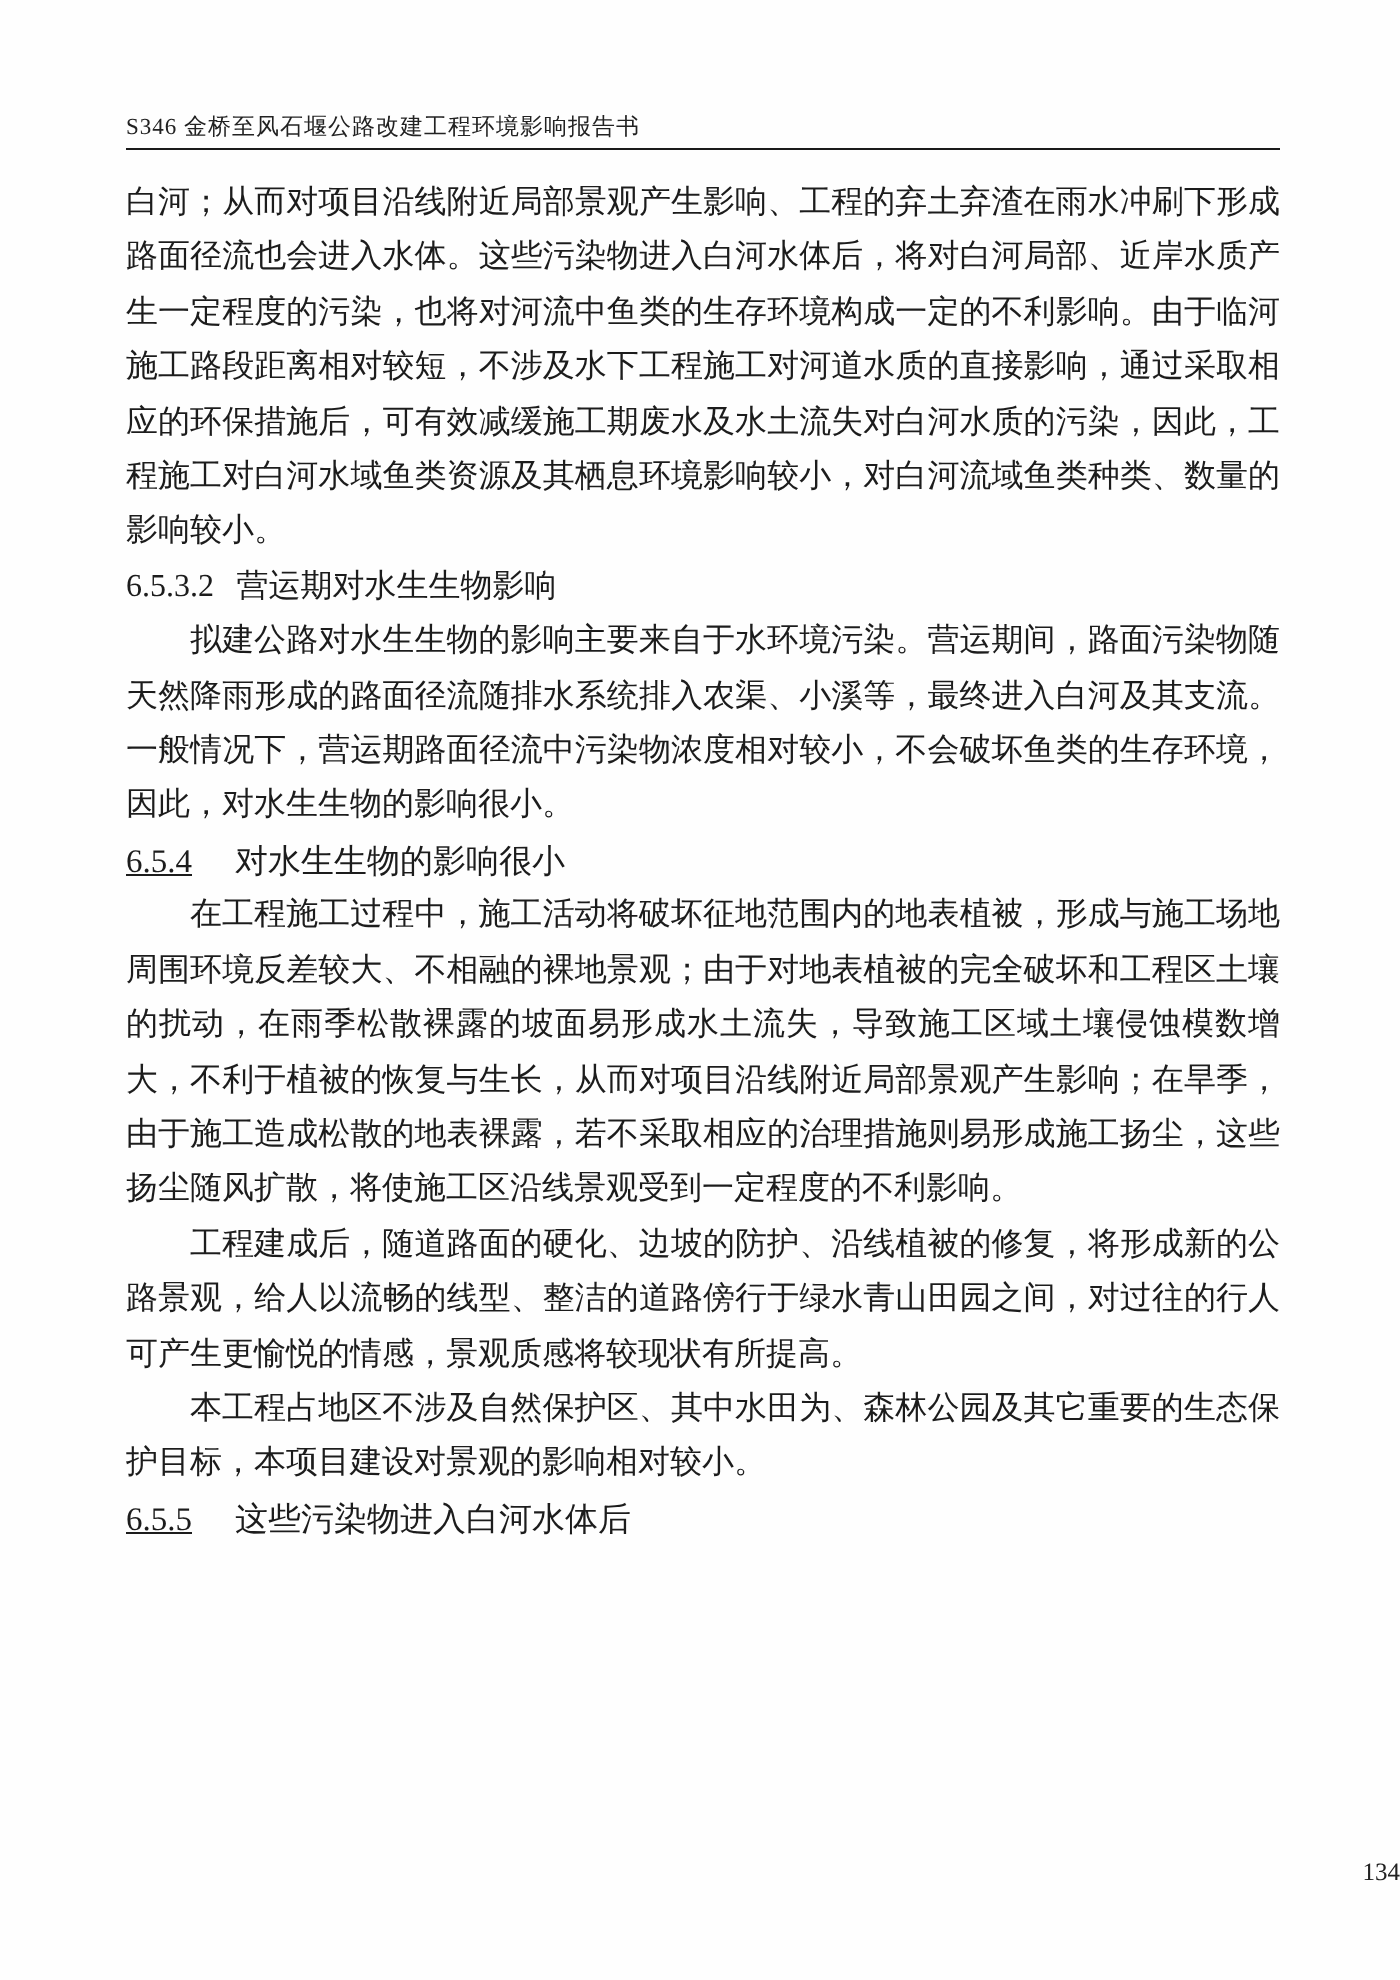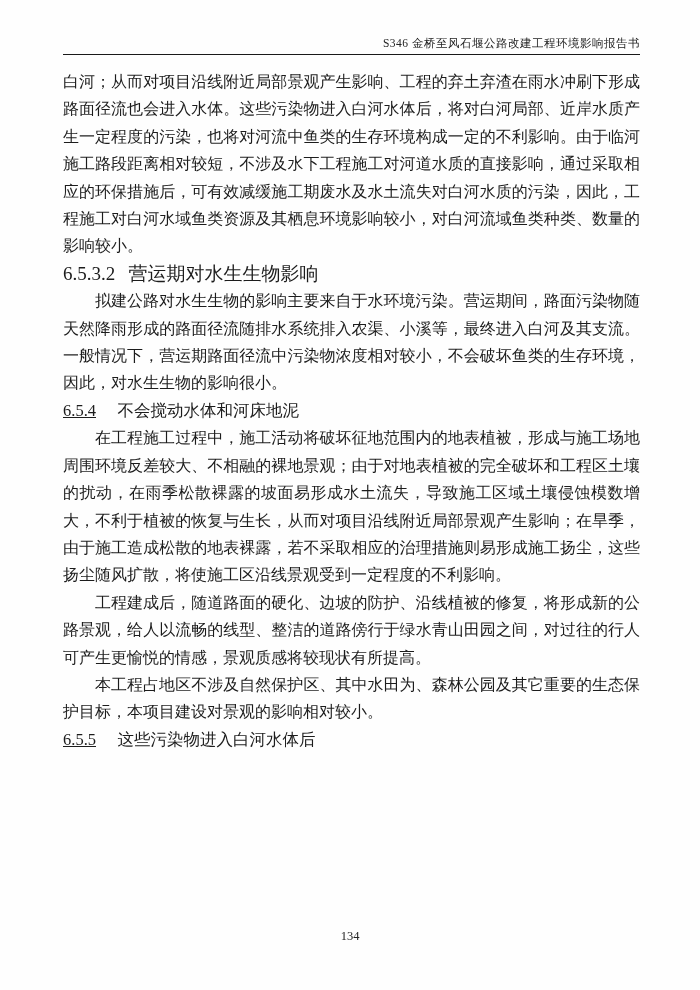--- a/index.html
+++ b/index.html
@@ -15,22 +15,22 @@
       background: #fefefe;
       font-family: "Liberation Serif", "DejaVu Serif", serif;
       color: #1c1c1c;
       box-sizing: border-box;
       overflow: hidden;
     }
     .margins {
       padding: 0 60px 0 63px;
     }
     .running-header {
-      padding-top: 36px;
-      text-align: right;
+      padding-top: 56px;
+      text-align: left;
       font-size: 11.5px;
       letter-spacing: 0.5px;
       color: #222;
     }
     .header-rule {
       margin-top: 3px;
       border-bottom: 1.6px solid #1a1a1a;
       height: 0;
     }
     .body-text {
@@ -42,39 +42,39 @@
     }
     .para {
       margin: 0;
     }
     .para.indent {
       text-indent: 2em;
     }
     .heading {
       margin: 0;
       font-weight: normal;
-      font-size: 19px;
+      font-size: 16px;
       text-align: left;
     }
     .heading.lv3 {
       font-size: 16.5px;
     }
     .heading .num {
       margin-right: 0.7em;
     }
     .heading.lv3 .num {
       margin-right: 1.3em;
       text-decoration: underline;
     }
     .page-footer {
       position: absolute;
       bottom: 46px;
       left: 0;
       width: 100%;
-      text-align: center;
+      text-align: right;
       font-size: 12.5px;
       color: #222;
     }
   </style>
 </head>
 <body>
 
 <div class="page">
   <div class="margins">
     <div class="running-header">
@@ -87,21 +87,21 @@
       <p class="para">白河；从而对项目沿线附近局部景观产生影响、工程的弃土弃渣在雨水冲刷下形成路面径流也会进入水体。这些污染物进入白河水体后，将对白河局部、近岸水质产生一定程度的污染，也将对河流中鱼类的生存环境构成一定的不利影响。由于临河施工路段距离相对较短，不涉及水下工程施工对河道水质的直接影响，通过采取相应的环保措施后，可有效减缓施工期废水及水土流失对白河水质的污染，因此，工程施工对白河水域鱼类资源及其栖息环境影响较小，对白河流域鱼类种类、数量的影响较小。</p>
 
 
       <h4 class="heading lv4">
         <span class="num">6.5.3.2</span><span>营运期对水生生物影响</span>
       </h4>
 
       <p class="para indent">拟建公路对水生生物的影响主要来自于水环境污染。营运期间，路面污染物随天然降雨形成的路面径流随排水系统排入农渠、小溪等，最终进入白河及其支流。一般情况下，营运期路面径流中污染物浓度相对较小，不会破坏鱼类的生存环境，因此，对水生生物的影响很小。</p>
 
       <h3 class="heading lv3">
-        <span class="num">6.5.4</span><span>不会搅动水体和河床地泥</span>
+        <span class="num">6.5.4</span><span>对水生生物的影响很小</span>
       </h3>
 
       <p class="para indent">在工程施工过程中，施工活动将破坏征地范围内的地表植被，形成与施工场地周围环境反差较大、不相融的裸地景观；由于对地表植被的完全破坏和工程区土壤的扰动，在雨季松散裸露的坡面易形成水土流失，导致施工区域土壤侵蚀模数增大，不利于植被的恢复与生长，从而对项目沿线附近局部景观产生影响；在旱季，由于施工造成松散的地表裸露，若不采取相应的治理措施则易形成施工扬尘，这些扬尘随风扩散，将使施工区沿线景观受到一定程度的不利影响。</p>
 
       <p class="para indent">工程建成后，随道路面的硬化、边坡的防护、沿线植被的修复，将形成新的公路景观，给人以流畅的线型、整洁的道路傍行于绿水青山田园之间，对过往的行人可产生更愉悦的情感，景观质感将较现状有所提高。</p>
 
       <p class="para indent">本工程占地区不涉及自然保护区、其中水田为、森林公园及其它重要的生态保护目标，本项目建设对景观的影响相对较小。</p>
 
       <h3 class="heading lv3">
         <span class="num">6.5.5</span><span>这些污染物进入白河水体后</span>

